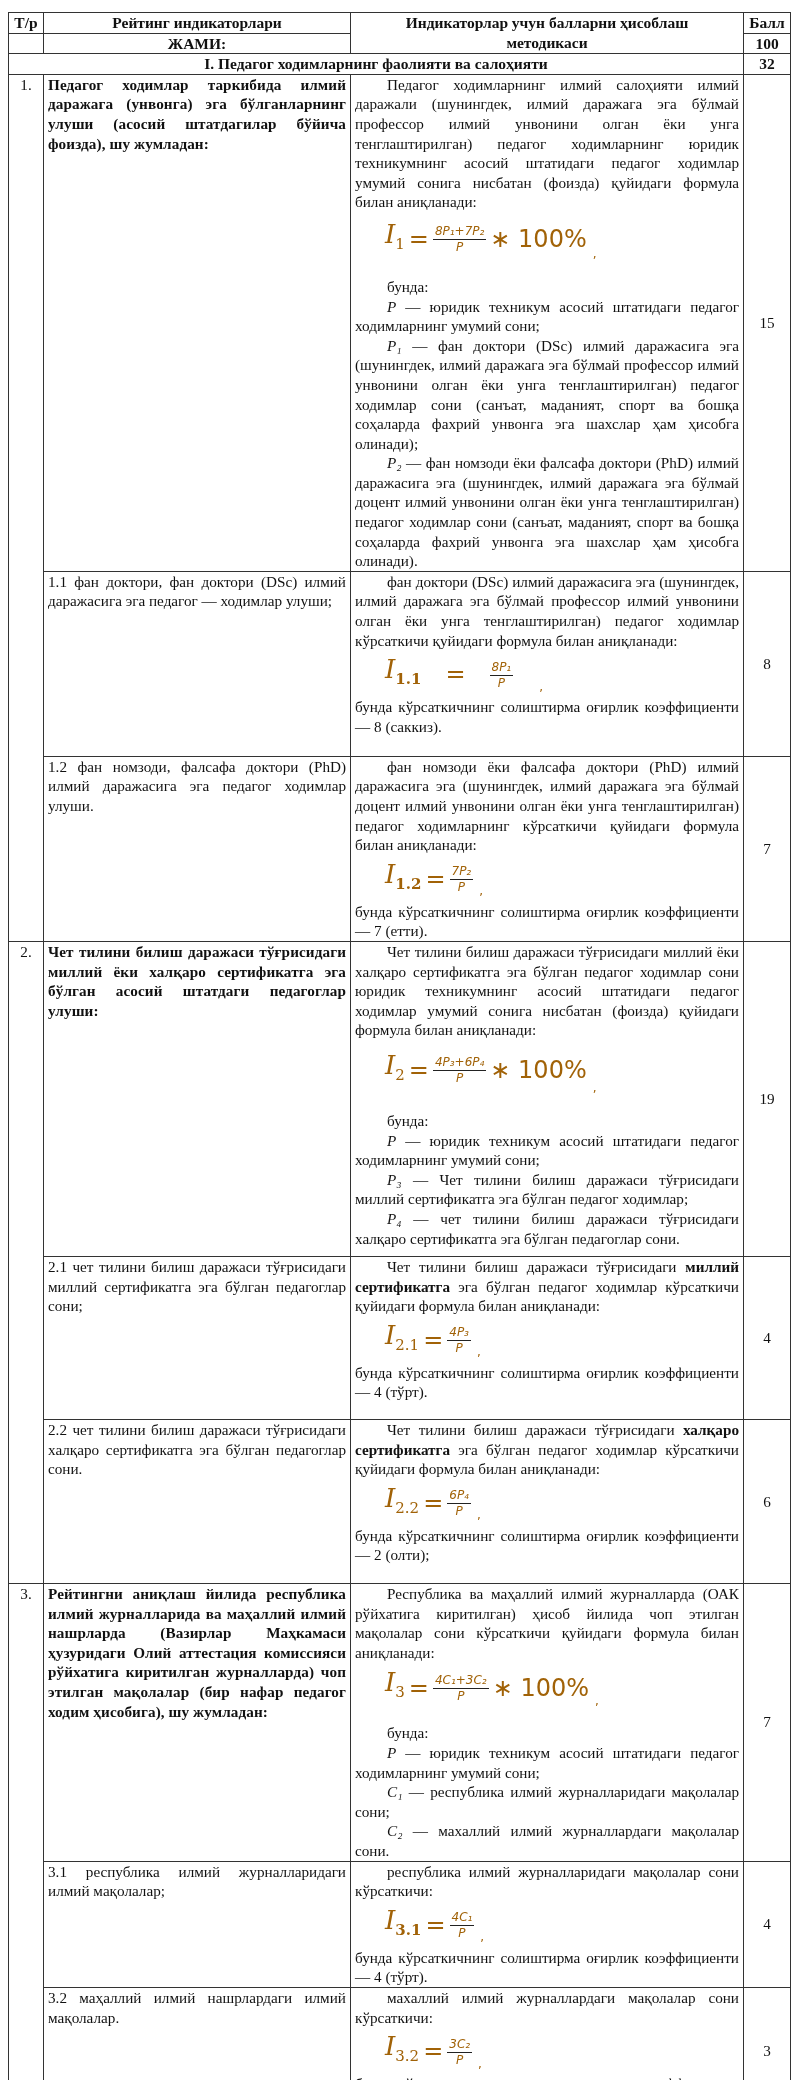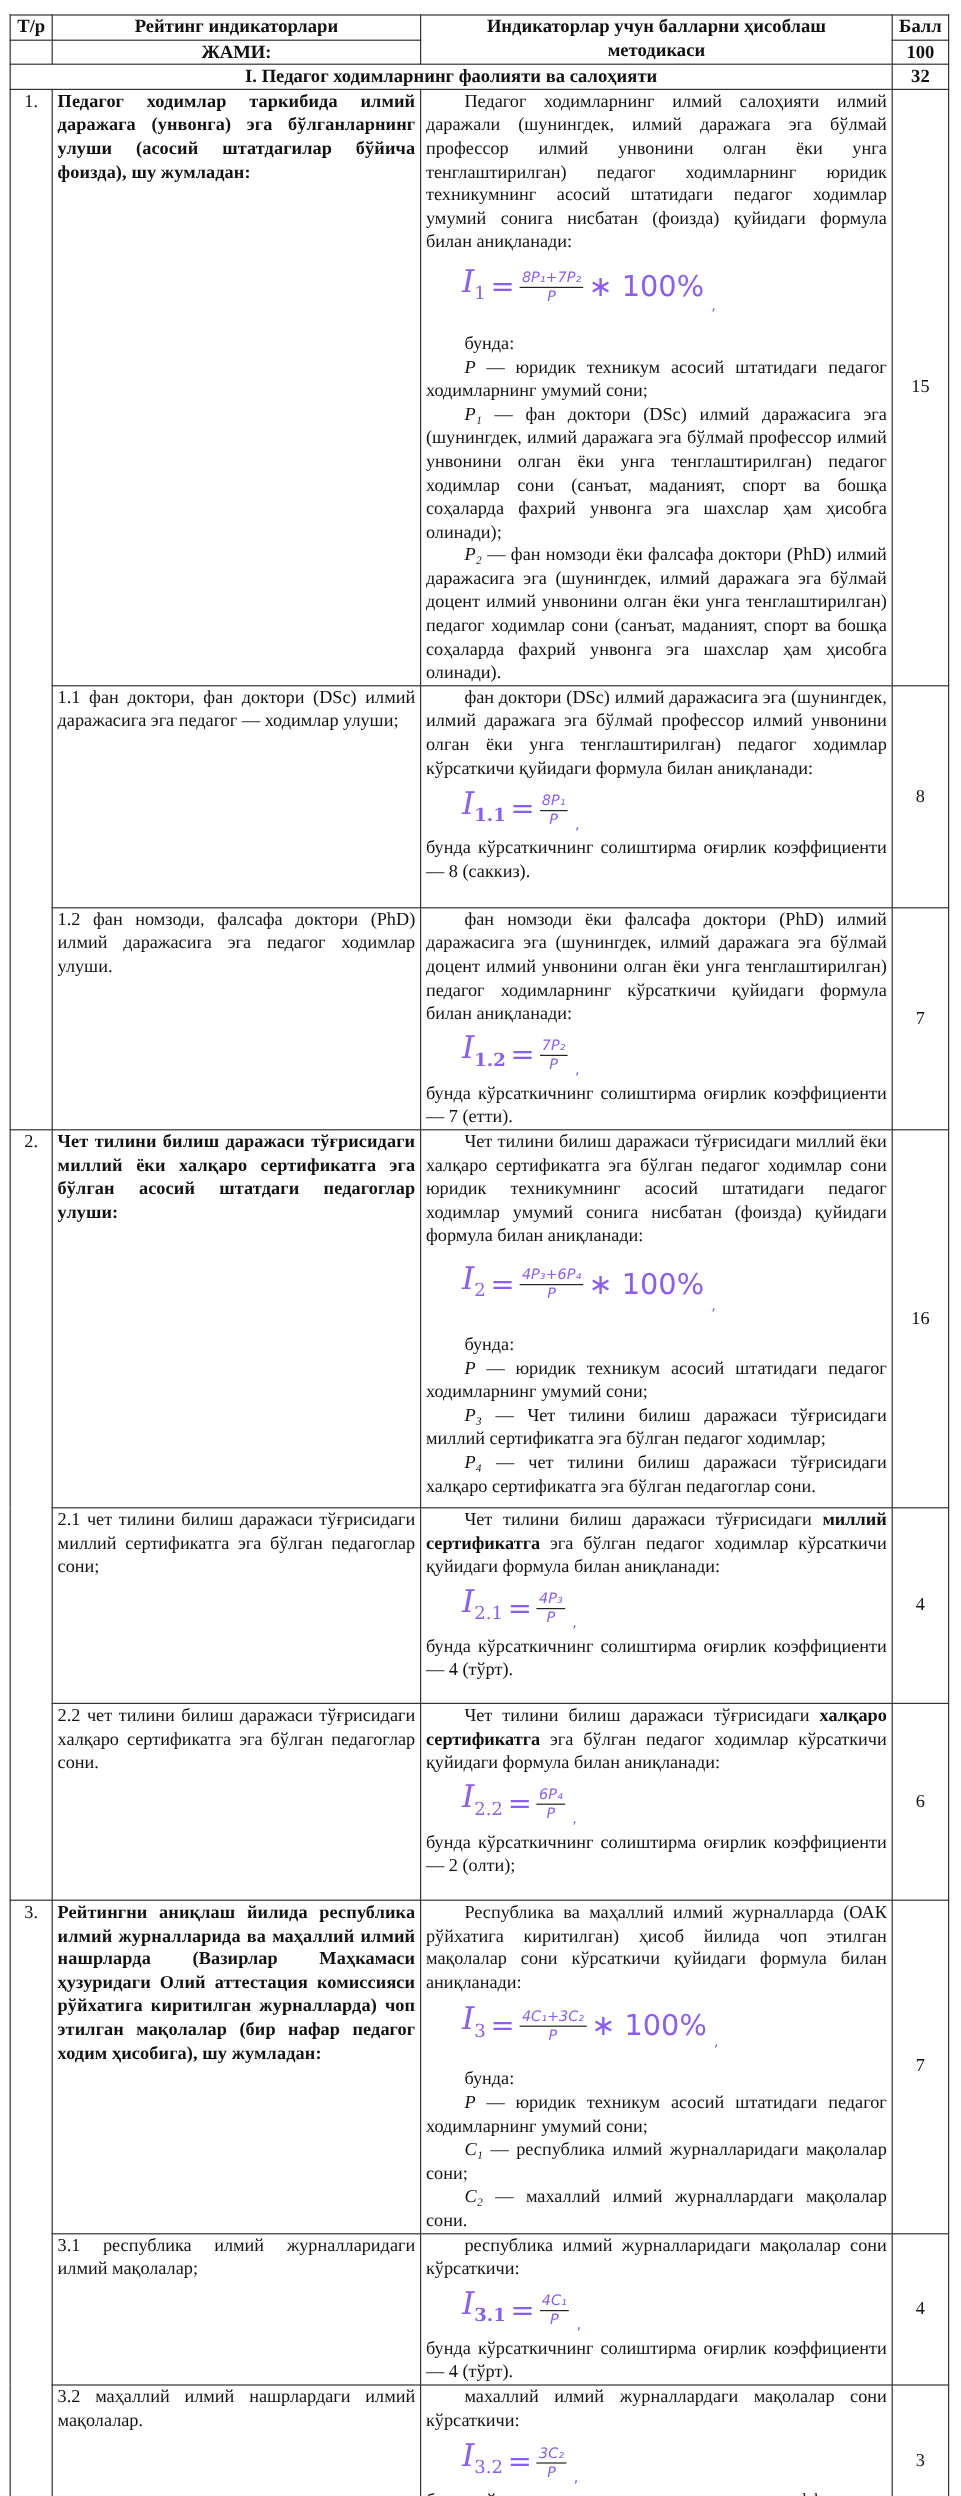--- a/index.html
+++ b/index.html
@@ -13,21 +13,21 @@
   .hdr1 td { height:19px; font-size:15.5px; }
   .hdr2 td { height:19px; font-size:15.5px; }
   .sect td { font-weight:bold; text-align:center; height:19px; border-top:2px solid #222; font-size:15.5px; }
   .num { text-align:center; padding-left:0 !important; padding-right:0 !important; }
   .ball { text-align:center; vertical-align:middle !important; padding:0 !important; }
   .ind { text-align:justify; }
   .ind.bold { font-weight:bold; letter-spacing:0.1px; }
   .meth p { margin:0; text-align:justify; }
   .meth p.indent { text-indent:32px; }
   .meth p.leftind { padding-left:32px;margin-top:12px; }
-  .formula { font-family:"DejaVu Sans", sans-serif; padding-left:30px; margin:3px 0 0 0; height:auto; display:flex; align-items:center; color:#8b5cf6; }
+  .formula { font-family:"DejaVu Sans", sans-serif; padding-left:30px; margin:3px 0 0 0; height:auto; display:flex; align-items:center; color:#a16207; }
   .formula .lhs { font-family:"DejaVu Serif", serif; font-style:italic; font-size:26px; }
   .formula .lhs sub { font-style:normal; font-size:15px; }
   .formula .lhs sub.bsub { font-weight:bold; font-style:normal; }
   .formula .eq { font-size:24px; margin:0 4px; }
   .frac { display:inline-flex; flex-direction:column; align-items:center; font-size:12px; font-style:italic; }
   .frac .nm { border-bottom:1px solid #222; padding:0 2px; line-height:15px; }
   .frac .dn { line-height:15px; }
   .formula .tail { font-size:24px; margin-left:4px; }
   .comma { font-size:12px; margin-left:6px; align-self:flex-end; }
   .it { font-style:italic; }
@@ -87,21 +87,21 @@
       <p class="indent"><span class="it">P₁</span><span> — фан доктори (DSc) илмий даражасига эга (шунингдек, илмий даражага эга бўлмай профессор илмий унвонини олган ёки унга тенглаштирилган) педагог ходимлар сони (санъат, маданият, спорт ва бошқа соҳаларда фахрий унвонга эга шахслар ҳам ҳисобга олинади);</span></p>
       <p class="indent"><span class="it">P₂</span><span> — фан номзоди ёки фалсафа доктори (PhD) илмий даражасига эга (шунингдек, илмий даражага эга бўлмай доцент илмий унвонини олган ёки унга тенглаштирилган) педагог ходимлар сони (санъат, маданият, спорт ва бошқа соҳаларда фахрий унвонга эга шахслар ҳам ҳисобга олинади).</span></p>
     </td>
     <td class="ball">15</td>
   </tr>
 
   <tr class="r11">
     <td class="ind">1.1 фан доктори, фан доктори (DSc) илмий даражасига эга педагог — ходимлар улуши;</td>
     <td class="meth">
       <p class="indent">фан доктори (DSc) илмий даражасига эга (шунингдек, илмий даражага эга бўлмай профессор илмий унвонини олган ёки унга тенглаштирилган) педагог ходимлар кўрсаткичи қуйидаги формула билан аниқланади:</p>
-      <div class="formula" style="height:44px;">
+      <div class="formula" style="height:44px;gap:20px;">
         <span class="lhs"><span>I</span><sub class="bsub">1.1</sub></span>
         <span class="eq">=</span>
         <span class="frac">
               <span class="nm">8P₁</span>
               <span class="dn">P</span>
             </span>
             <span class="comma">,</span>
       </div>
       <p>бунда кўрсаткичнинг солиштирма оғирлик коэффициенти — 8 (саккиз).</p>
     </td>
@@ -139,21 +139,21 @@
               <span class="dn">P</span>
             </span>
         <span class="tail">∗ 100%</span>
             <span class="comma">,</span>
       </div>
       <p class="leftind">бунда:</p>
       <p class="indent"><span class="it">P</span><span> — юридик техникум асосий штатидаги педагог ходимларнинг умумий сони;</span></p>
       <p class="indent"><span class="it">P₃</span><span> — Чет тилини билиш даражаси тўғрисидаги миллий сертификатга эга бўлган педагог ходимлар;</span></p>
       <p class="indent"><span class="it">P₄</span><span> — чет тилини билиш даражаси тўғрисидаги халқаро сертификатга эга бўлган педагоглар сони.</span></p>
     </td>
-    <td class="ball">16</td>
+    <td class="ball">19</td>
   </tr>
 
   <tr class="r21">
     <td class="ind">2.1 чет тилини билиш даражаси тўғрисидаги миллий сертификатга эга бўлган педагоглар сони;</td>
     <td class="meth">
       <p class="indent"><span>Чет тилини билиш даражаси тўғрисидаги </span><b>миллий сертификатга</b><span> эга бўлган педагог ходимлар кўрсаткичи қуйидаги формула билан аниқланади:</span></p>
       <div class="formula" style="height:44px;">
         <span class="lhs"><span>I</span><sub>2.1</sub></span>
         <span class="eq">=</span>
         <span class="frac">

